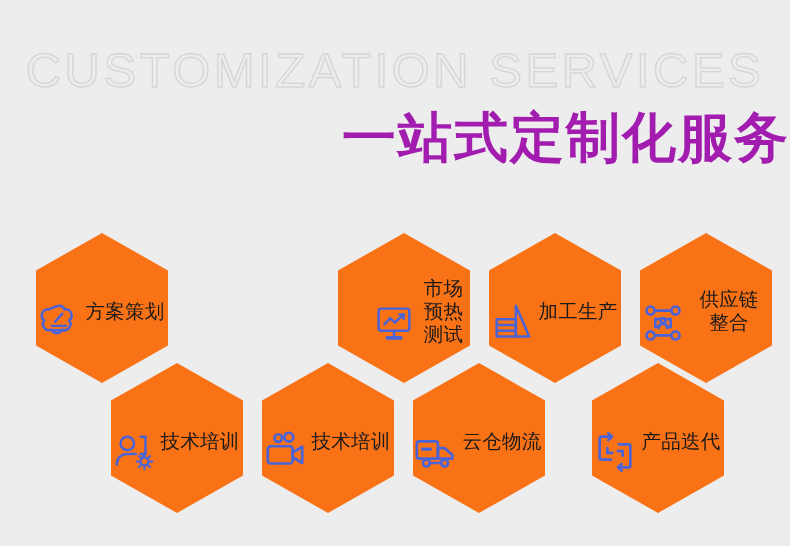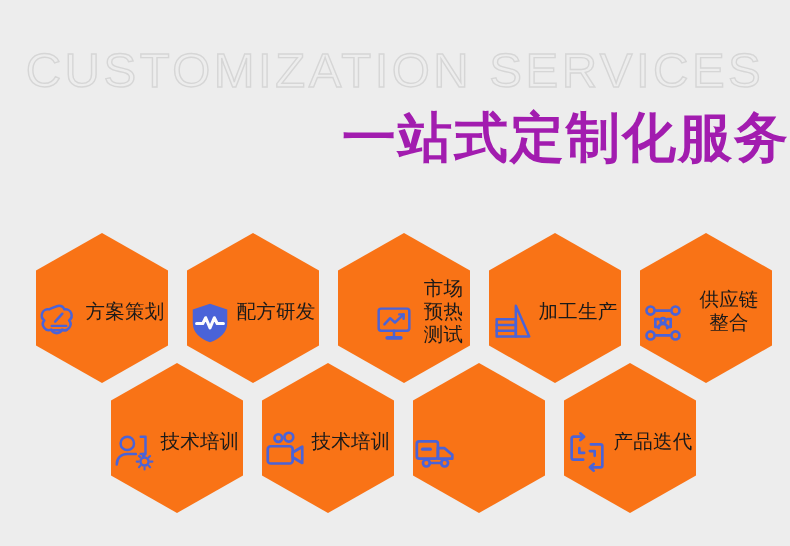--- a/index.html
+++ b/index.html
@@ -119,21 +119,21 @@
   .r1.c1 { left: 187px; }
   .r1.c2 { left: 338px; padding-left: 33px; }
   .r1.c3 { left: 489px; }
   .r1.c4 { left: 640px; }
 
   
   .r2 { top: 363px; }
   .r2.c0 { left: 111px; }
   .r2.c1 { left: 262px; }
   .r2.c2 { left: 413px; }
-  .r2.c3 { left: 564px; }
+  .r2.c3 { left: 592px; }
 
   .r2 .hex-icon { margin-top: 27px; }
   .r2 .hex-label { }
 </style>
 </head>
 <body>
 
 <div class="page">
 
   <div class="header">
@@ -148,29 +148,20 @@
         <svg viewBox="0 0 48 48" fill="none" stroke="#4a63d8" stroke-width="2.6" stroke-linecap="round" stroke-linejoin="round">
           <path d="M24 6c2.6 0 4.7 1.6 5.5 3.8 2.9-.6 6.1 1 7.2 3.9 1.1 2.8.1 5.9-2.2 7.6 1.8 2.1 2 5.3.2 7.6-1.8 2.4-4.9 3.1-7.5 2 -.9 2.2-3 3.7-5.6 3.7s-4.7-1.5-5.6-3.7c-2.6 1.1-5.7.4-7.5-2 -1.8-2.3-1.6-5.5.2-7.6 -2.3-1.7-3.3-4.8-2.2-7.6 1.1-2.9 4.3-4.5 7.2-3.9C19.3 7.6 21.4 6 24 6z"></path>
           <path d="M20 22.5l7.5-8.2"></path>
           <path d="M16.5 27h15"></path>
           <path d="M16.5 31.5h15"></path>
         </svg>
       </span>
       <span class="hex-label">方案策划</span>
     </div>
 
-    <div class="hex r1 c1">
-      <span class="hex-icon">
-        <svg viewBox="0 0 48 48">
-          <path d="M24 4 L42 10 L42 24 C42 34 34 41 24 44 C14 41 6 34 6 24 L6 10 Z" fill="#4a63d8"></path>
-          <path d="M10 24.5 H16.5 L19.5 18.5 L24 29 L28.5 18.5 L31.5 24.5 H38" fill="none" stroke="#fcfcfc" stroke-width="3.2" stroke-linecap="round" stroke-linejoin="round"></path>
-        </svg>
-      </span>
-      <span class="hex-label">配方研发</span>
-    </div>
 
     <div class="hex r1 c2">
       <span class="hex-icon">
         <svg viewBox="0 0 48 48" fill="none" stroke="#4a63d8" stroke-width="2.6" stroke-linecap="round" stroke-linejoin="round">
           <rect x="8" y="9" width="32" height="23" rx="2.5"></rect>
           <path d="M14 25.5 L20 19 L25 23.5 L34 15"></path>
           <path d="M34 15 h-4.5 M34 15 v4.5"></path>
           <path d="M24 32 v5"></path>
           <path d="M17 39.5 h14" stroke-width="4"></path>
         </svg>
@@ -244,20 +235,21 @@
       <span class="hex-icon">
         <svg viewBox="0 0 48 48" fill="none" stroke="#4a63d8" stroke-width="2.8" stroke-linecap="round" stroke-linejoin="round">
           <rect x="4" y="13" width="22" height="18" rx="2.5"></rect>
           <path d="M26 20 h7 l8 7 v4 h-15 Z"></path>
           <path d="M10 21 h8" stroke-width="3.4"></path>
           <circle cx="14" cy="35.5" r="3.6"></circle>
           <circle cx="33" cy="35.5" r="3.6"></circle>
           <path d="M17.6 35.5 h11.8"></path>
         </svg>
       </span>
+      <span class="hex-label">云仓物流</span>
     </div>
 
     <div class="hex r2 c3">
       <span class="hex-icon">
         <svg viewBox="0 0 48 48" fill="none" stroke="#4a63d8" stroke-width="2.8" stroke-linecap="round" stroke-linejoin="round">
           <path d="M20 8 H10 a2 2 0 0 0 -2 2 V30 a2 2 0 0 0 2 2 h10"></path>
           <path d="M16 20 v5 h5"></path>
           <path d="M17 4.5 L21 8 L17 11.5"></path>
           <path d="M28 40 H38 a2 2 0 0 0 2 -2 V18 a2 2 0 0 0 -2 -2 H28"></path>
           <path d="M32 28 v-5 h-5"></path>

